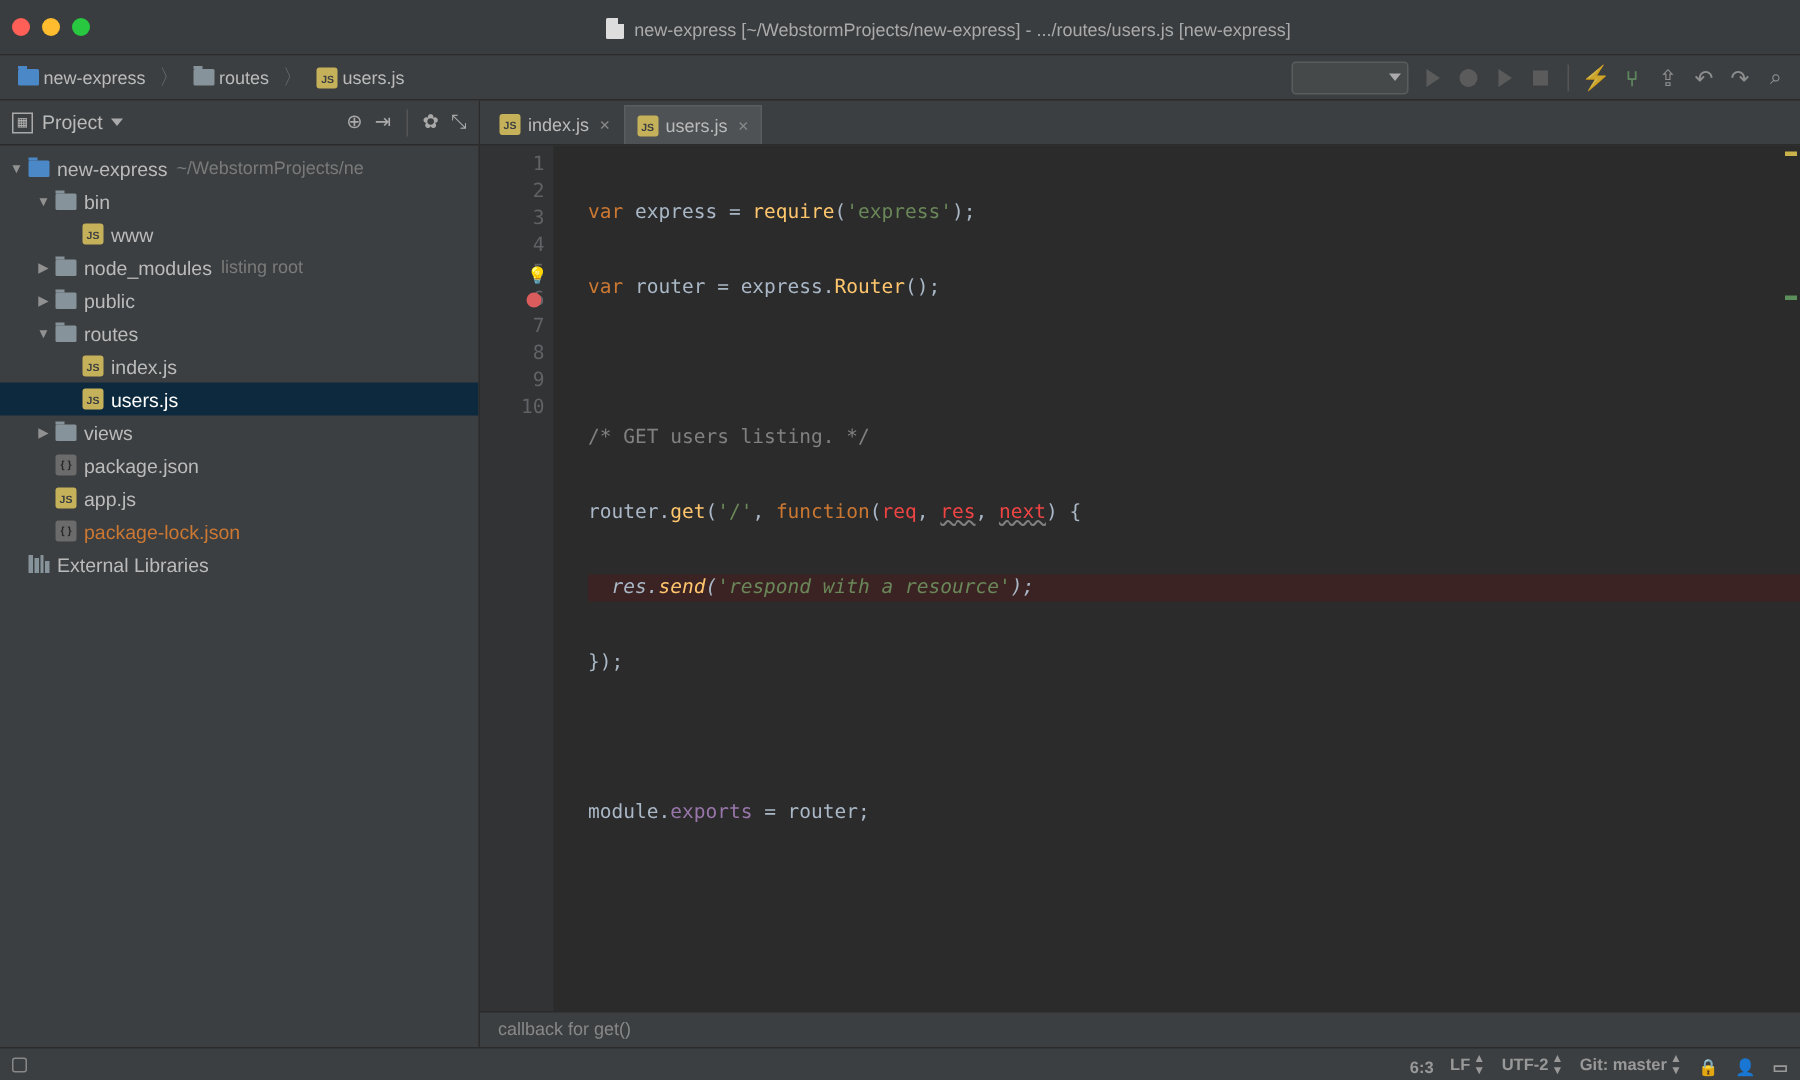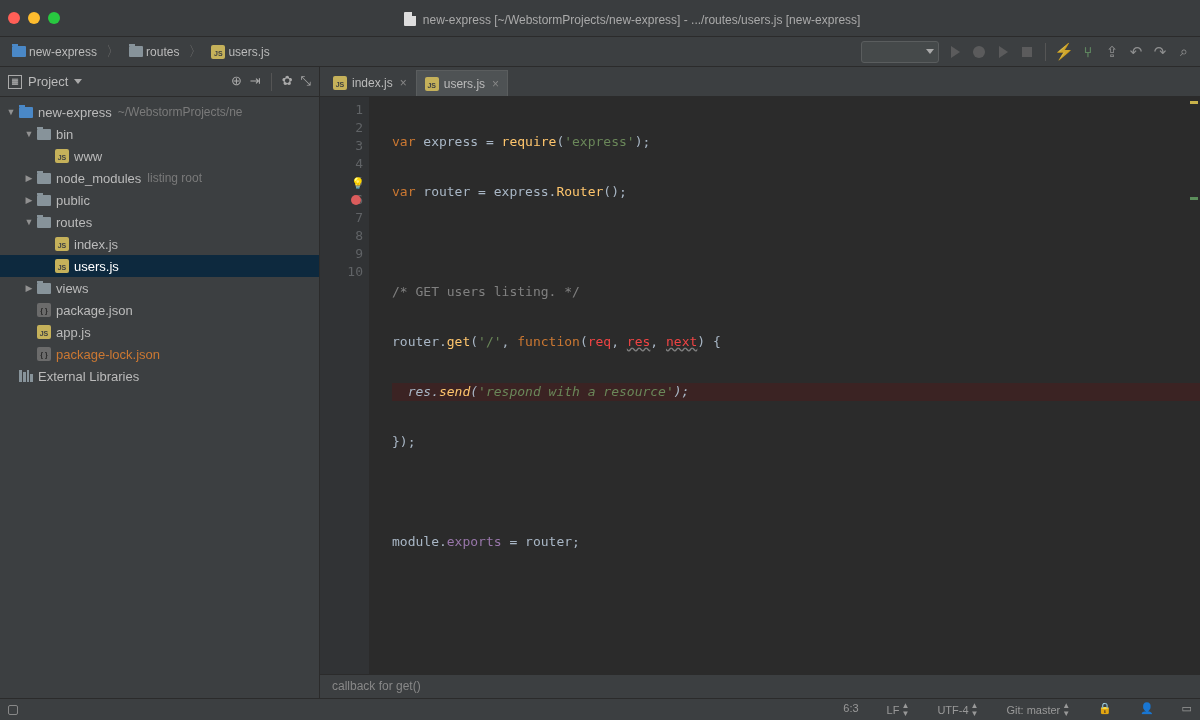--- a/index.html
+++ b/index.html
@@ -105,21 +105,21 @@
 .code .l.hl { background:#3b2323;font-style:italic;}
 .kw{color:#cc7832;} .fn{color:#ffc66d;} .str{color:#6a8759;} .cm{color:#808080;} .prop{color:#9876aa;} .par{color:#ef4444;} .und{text-decoration:underline wavy #808080;}
 .err-stripe{position:absolute;right:0;top:0;width:12px;height:100%;}
 .err-stripe .mk{position:absolute;right:2px;width:8px;height:3px;}
 .mk.y{background:#c9b24a;} .mk.g{background:#5b8e5b;}
 .footer-label{height:24px;background:#3c3f41;color:#888;font-size:12px;padding:4px 12px;border-top:1px solid #2b2b2b;}
 
 
 .statusbar { height:22px; background:#3c3f41; border-top:1px solid #2b2b2b; display:flex; align-items:center; padding:0 8px; font-size:11px; color:#999;}
 .statusbar .left{display:flex;gap:8px;}
-.statusbar .right{margin-left:auto; display:flex; align-items:flex-start; gap:28px;}
+.statusbar .right{margin-left:auto; display:flex; align-items:flex-end; gap:11px;font-weight:bold;}
 .sb-item{cursor:pointer; display:flex; align-items:center; gap:2px;}
 .ud{font-size:8px;line-height:8px;display:flex;flex-direction:column;}
 .lock-ic{font-size:11px;}
 .db-ic{width:10px;height:10px;border:1px solid #888;border-radius:2px;}
 </style>
 </head>
 <body>
 
 <div class="titlebar">
   <div class="traffic">
@@ -353,21 +353,21 @@
         <span>6:3</span>
       </span>
     <span class="sb-item">
         <span>LF</span>
         <span class="ud">
           <span>▲</span>
           <span>▼</span>
         </span>
       </span>
     <span class="sb-item">
-        <span>UTF-4</span>
+        <span>UTF-2</span>
         <span class="ud">
           <span>▲</span>
           <span>▼</span>
         </span>
       </span>
     <span class="sb-item">
         <span>Git: master</span>
         <span class="ud">
           <span>▲</span>
           <span>▼</span>

